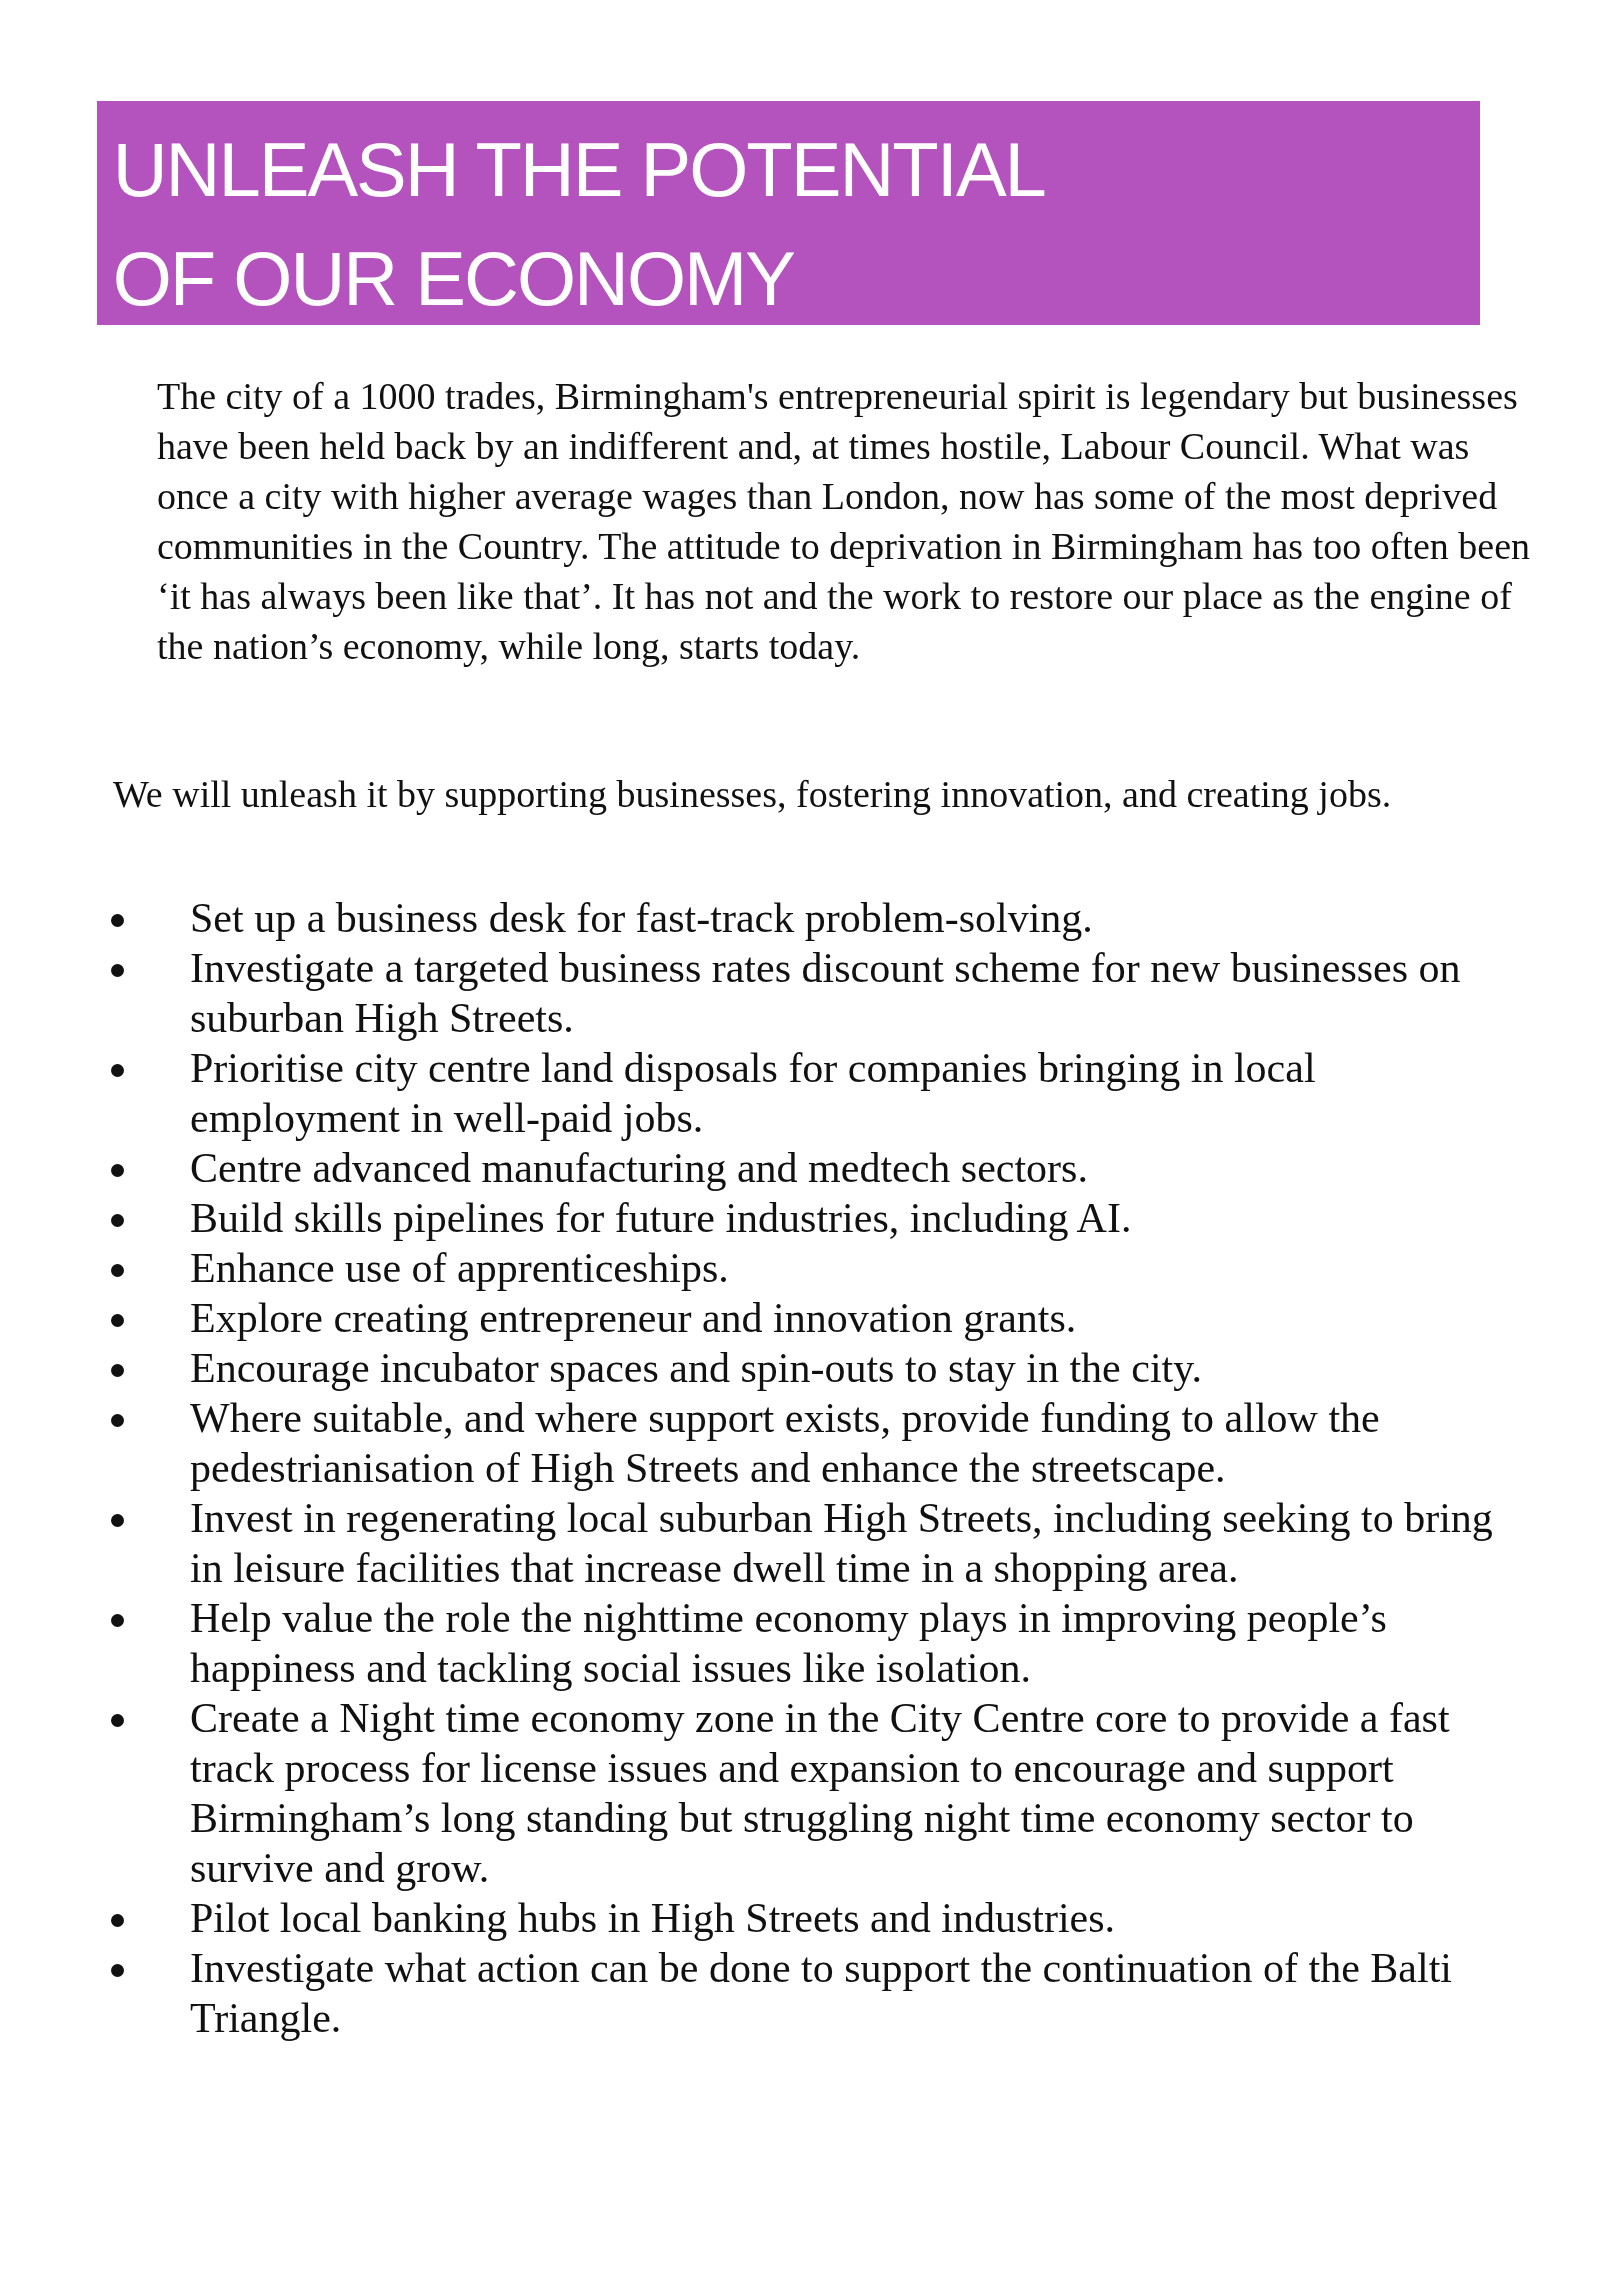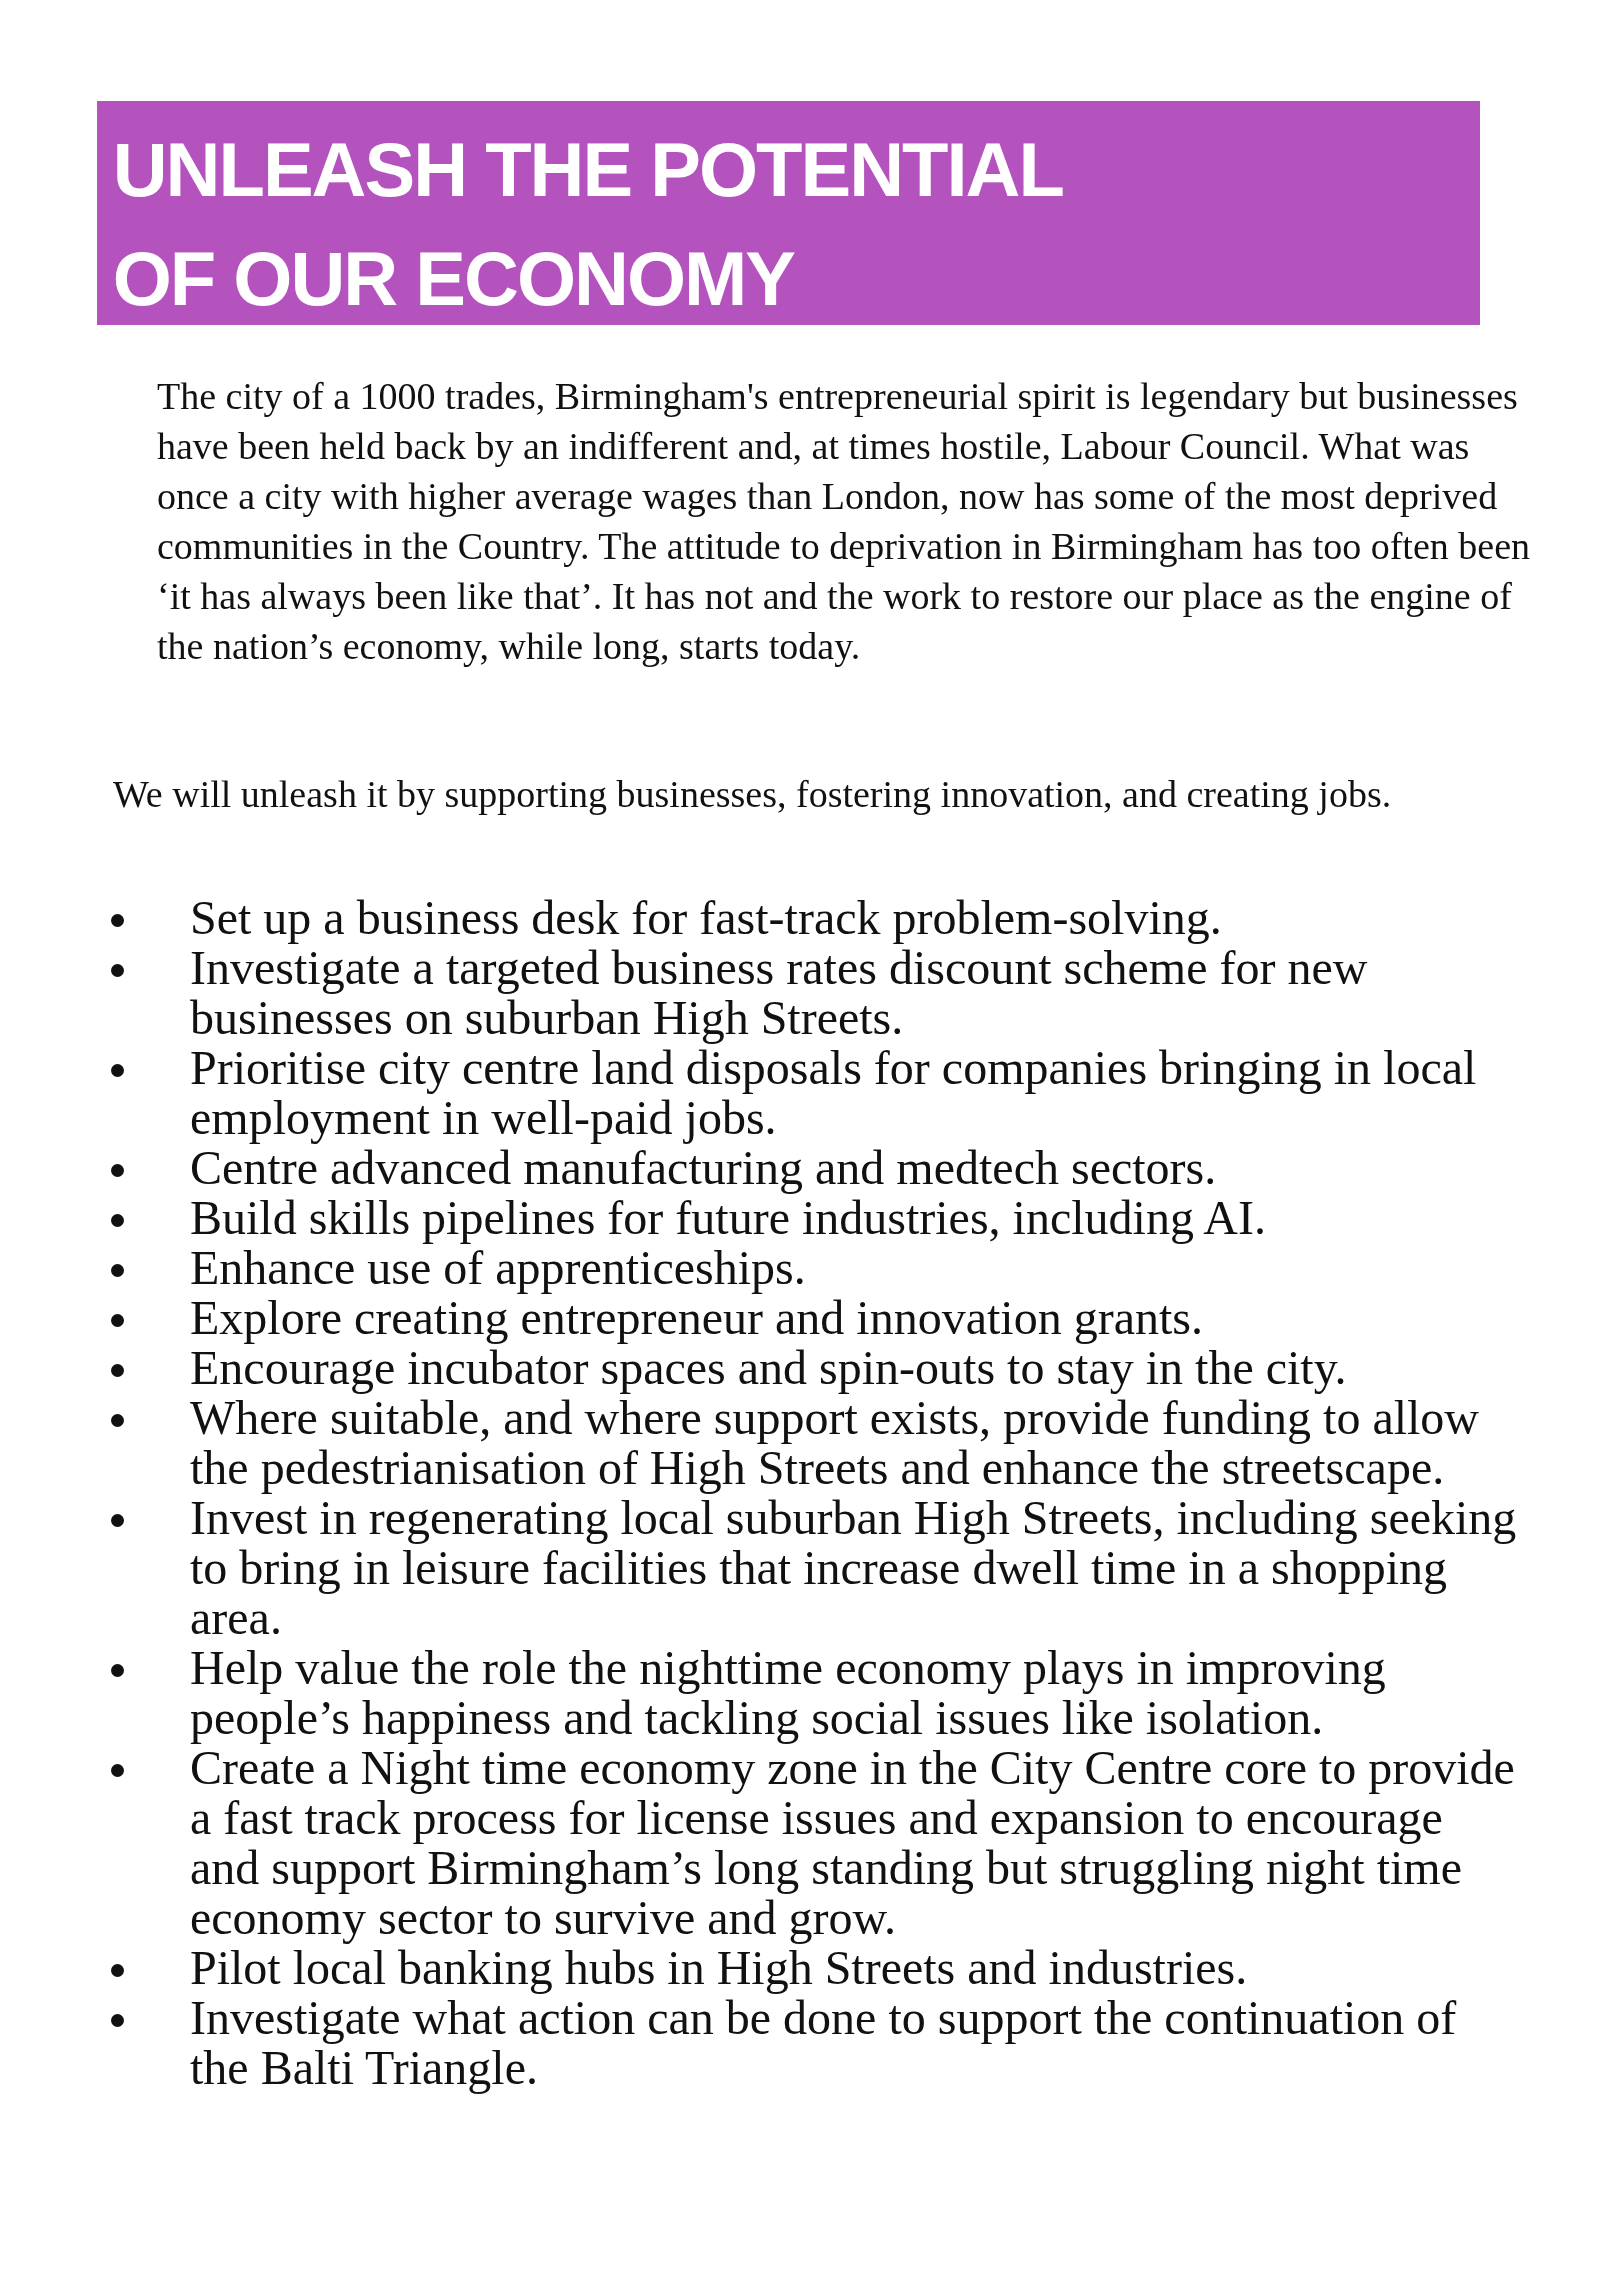--- a/index.html
+++ b/index.html
@@ -5,38 +5,38 @@
   html, body { margin: 0; padding: 0; background: #ffffff; }
   body { width: 1623px; height: 2295px; position: relative; overflow: hidden; }
   .page { position: absolute; left: 0; top: 0; width: 1623px; height: 2295px; background: #ffffff; }
 
   .banner {
     position: absolute; left: 97px; top: 101px; width: 1383px; height: 224px;
     background: #B453BD;
   }
   .banner-title {
     position: absolute; left: 15.7px; top: 14.4px; margin: 0;
-    font-family: "Liberation Sans", sans-serif; font-weight: bold;
+    font-family: "Liberation Sans", sans-serif; font-weight: normal;
     font-size: 76px; line-height: 109px; letter-spacing: -2px;
     color: #ffffff; white-space: nowrap;
   }
   .banner-title span { display: block; }
 
   .body-text {
     position: absolute; left: 113px; width: 1387px;
     font-family: "Liberation Serif", serif; font-size: 38px; line-height: 50px;
     color: #111111; margin: 0;
   }
   .para1 { top: 371px; margin-left: 44px; }
   .para2 { top: 769px; }
 
   .bullet-list {
     position: absolute; left: 98px; top: 893px; width: 1426px;
     margin: 0; padding: 0; list-style: none;
-    font-family: "Liberation Serif", serif; font-size: 48px; line-height: 50px; color: #111111;
+    font-family: "Liberation Serif", serif; font-size: 42px; line-height: 50px; color: #111111;
   }
   .bullet-list li { position: relative; padding-left: 92px; }
   .bullet-dot {
     position: absolute; left: 13px; top: 21px; width: 13px; height: 13px;
     border-radius: 50%; background: #111111;
   }
 </style>
 </head>
 <body>
 

